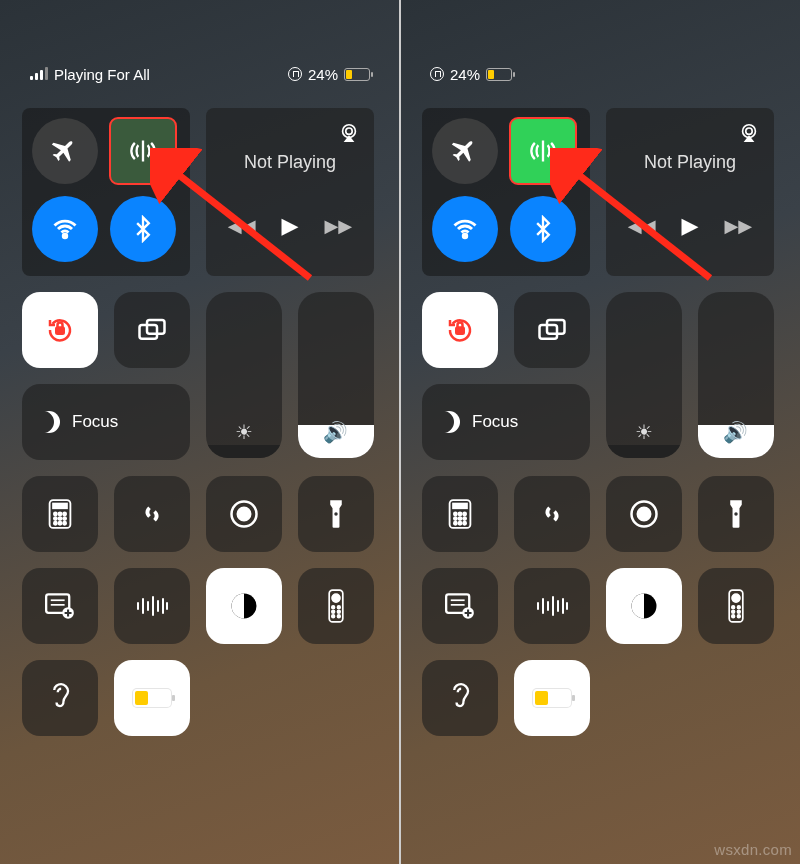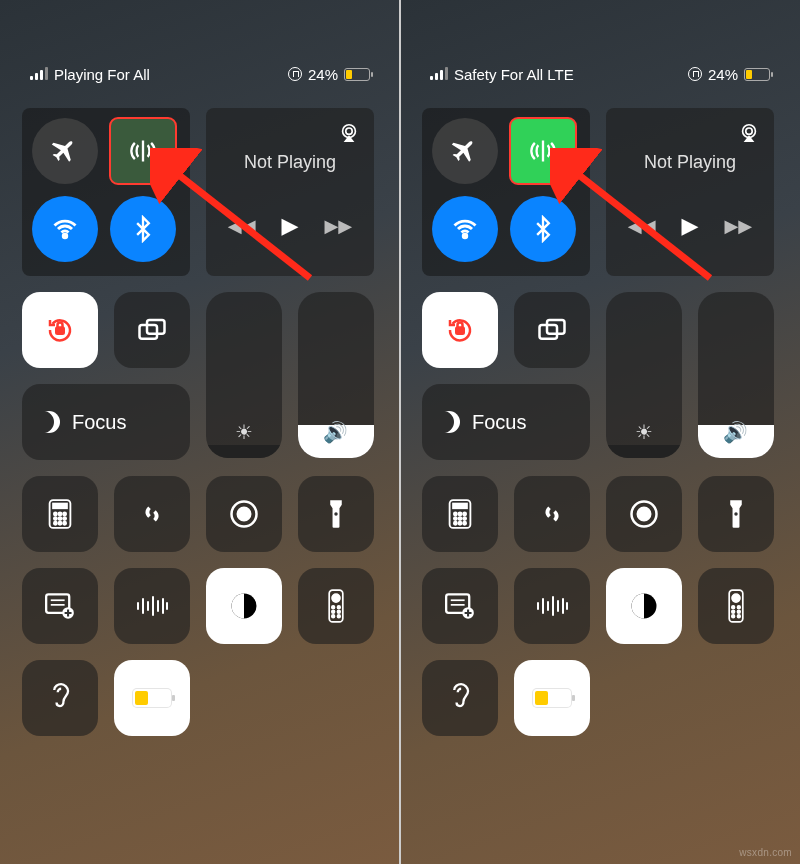--- a/index.html
+++ b/index.html
@@ -35,39 +35,39 @@
   .media { width:168px; height:168px; padding:14px; color:#cfcfcf; display:flex; flex-direction:column; }
   .media-top { display:flex; justify-content:flex-end; }
   .np { font-size:18px; margin-top:8px; color:#e0e0e0; text-align:center; }
   .media-ctl { flex:1; display:flex; align-items:center; justify-content:center; gap:26px; margin-top:16px; font-size:18px; color:#bbb; }
   .play { color:#fff; font-size:22px; }
 
   .tile-sm { width:76px; height:76px; border-radius:18px; display:flex; align-items:center; justify-content:center; color:#fff; font-size:22px; }
   .tile-dark { background:rgba(30,30,30,.62); }
   .tile-white { background:#fff; color:#333; }
   .tile-yellow { background:#fff; }
-  .focus { width:168px; height:76px; background:rgba(30,30,30,.62); border-radius:18px; display:flex; align-items:center; gap:12px; padding:0 16px; color:#fff; font-size:20px; }
+  .focus { width:168px; height:76px; background:rgba(30,30,30,.62); border-radius:18px; display:flex; align-items:center; gap:12px; padding:0 16px; color:#fff; font-size:17px; }
   .slider { width:76px; height:166px; background:rgba(30,30,30,.62); border-radius:22px; position:relative; display:flex; align-items:flex-end; justify-content:center; overflow:hidden; }
   .slider-fill { position:absolute; bottom:0; left:0; right:0; height:22%; background:#222; }
   .slider-ic { position:relative; z-index:2; margin-bottom:14px; color:#ddd; font-size:20px; }
   .brightness .slider-fill{height:8%}
   .volume .slider-fill{height:20%;background:#fff}
   .volume .slider-ic{color:#555}
 
   .col { display:flex; flex-direction:column; gap:16px; }
 
   .grid4 { display:grid; grid-template-columns:repeat(4,76px); gap:16px; }
 
   .moon{width:22px;height:22px;border-radius:50%;box-shadow:inset -6px 0 0 0 #fff;}
   .svg-ic{width:28px;height:28px}
   .lowpower{width:40px;height:20px;border:1px solid rgba(0,0,0,.1);border-radius:5px;position:relative;background:#fff}
   .lowpower::before{content:"";position:absolute;left:2px;top:2px;bottom:2px;width:35%;background:#ffcc00;border-radius:2px}
   .lowpower::after{content:"";position:absolute;right:-4px;top:6px;width:3px;height:6px;background:rgba(0,0,0,.2);border-radius:1px}
 
-  .watermark{position:absolute;bottom:6px;right:8px;font-size:10px;color:rgba(255,255,255,.35);letter-spacing:.3px}
+  .watermark{position:absolute;bottom:6px;right:8px;font-size:15px;color:rgba(255,255,255,.35);letter-spacing:.3px}
 </style>
 </head>
 <body>
 
 <div class="wrap">
   <div class="divider"></div>
 
   <div class="pane">
     <div class="status">
       <div class="status-left">
@@ -253,29 +253,20 @@
           <marker id="ah1" markerWidth="12" markerHeight="12" refX="2" refY="5" orient="auto">
             <path d="M0 0L10 5L0 10z" fill="#ff2a1a"></path>
           </marker>
         </defs>
         <line x1="160" y1="130" x2="20" y2="20" stroke="#ff2a1a" stroke-width="7" marker-end="url(#ah1)"></line>
       </svg>
   </div>
 
   <div class="pane">
     <div class="status">
-      <div class="status-left">
-        <div class="bars">
-            <span></span>
-            <span></span>
-            <span></span>
-            <span></span>
-          </div>
-        <span>Safety For All LTE</span>
-      </div>
       <div class="status-right">
         <div class="lock-ic"></div>
         <span>24%</span>
         <div class="battery">
             <div class="battery-fill"></div>
           </div>
       </div>
     </div>
 
     <div class="content">

